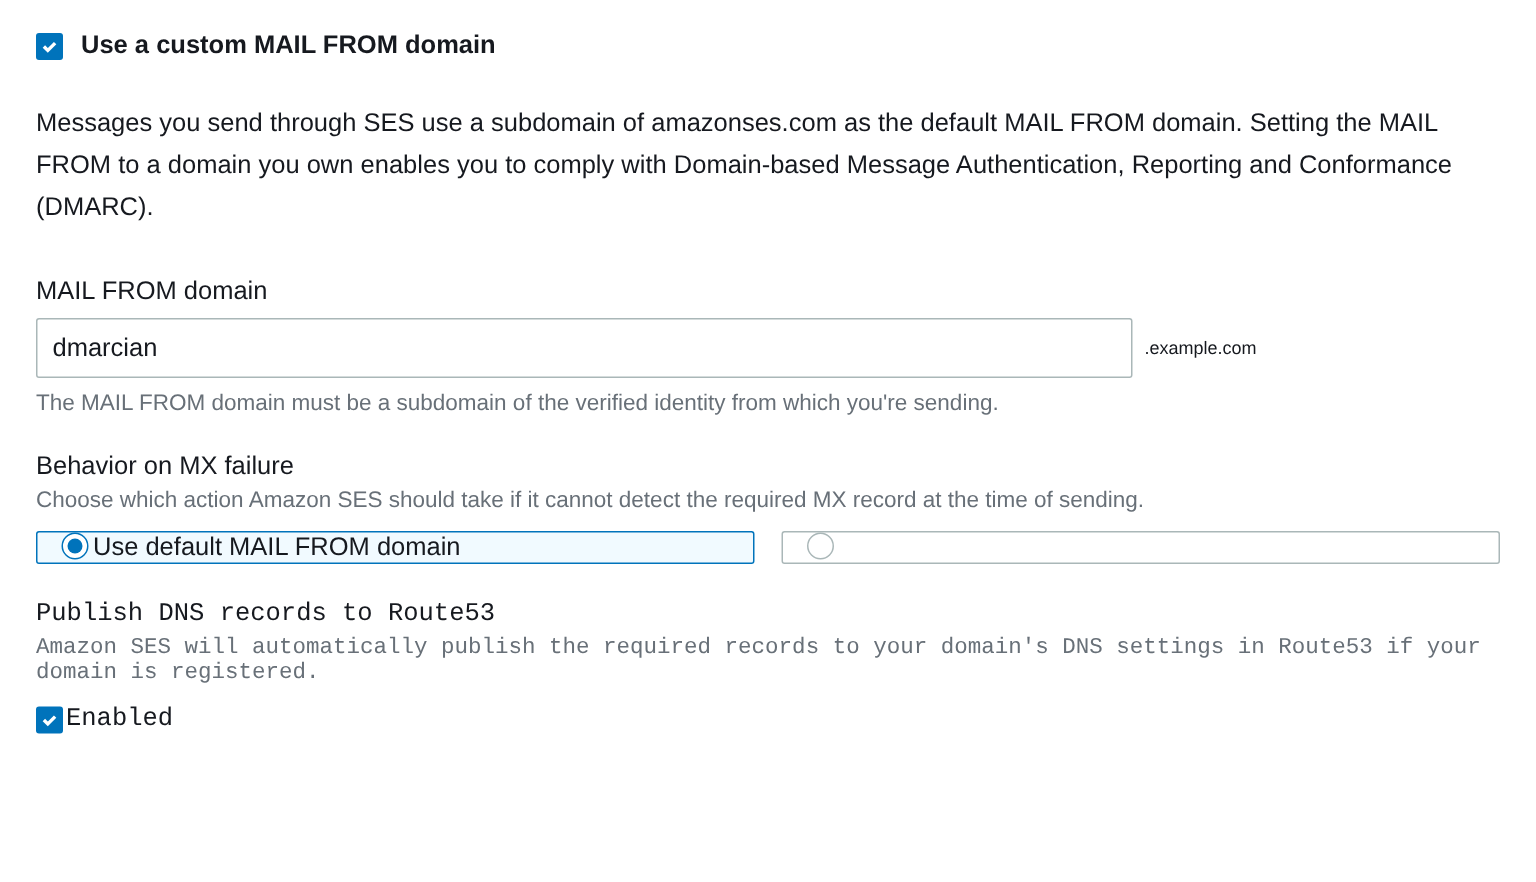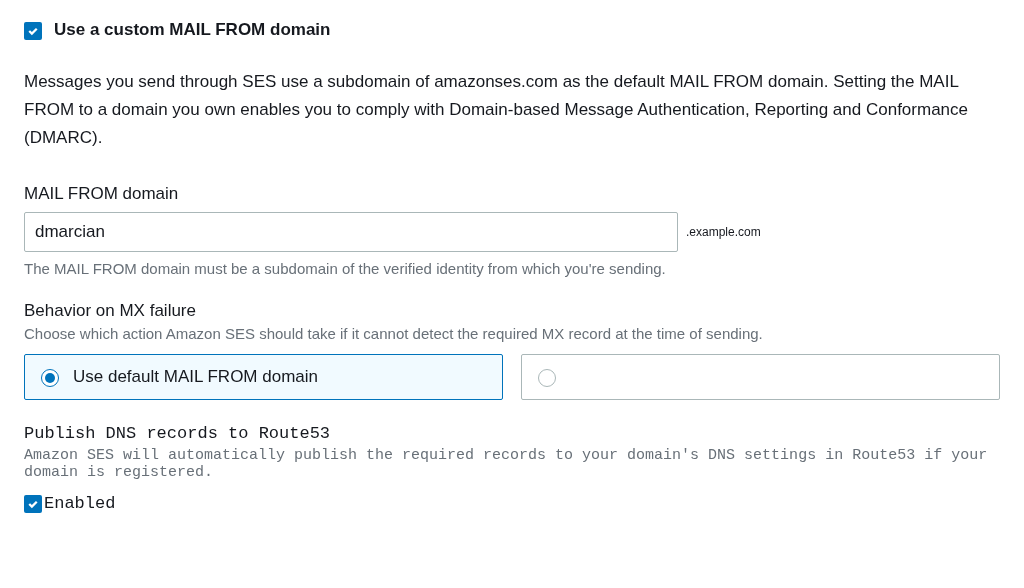--- a/index.html
+++ b/index.html
@@ -66,21 +66,21 @@
       font-size: 17px;
       color: #16191f;
       margin-bottom: 8px;
     }
     .domain-row {
       display: flex;
       align-items: center;
       gap: 8px;
     }
     .text-input {
-      width: 654px;
+      width: 731px;
       height: 40px;
       border: 1px solid #aab7b8;
       border-radius: 2px;
       padding: 0 10px;
       font-size: 17px;
       font-family: inherit;
       color: #16191f;
       outline: none;
     }
     .domain-suffix {
@@ -103,24 +103,24 @@
       margin-bottom: 12px;
     }
     .radio-row {
       display: flex;
       gap: 18px;
     }
     .radio-card {
       flex: 1;
       border: 1px solid #aab7b8;
       border-radius: 2px;
-      padding: 12px 16px;
-      display: flex;
-      align-items: flex-end;
-      gap: 14px;
+      padding: 0 16px;
+      display: flex;
+      align-items: flex-start;
+      gap: 3px;
       cursor: pointer;
       background: #fff;
     }
     .radio-card.selected {
       border-color: #0073bb;
       background: #f1faff;
     }
     .radio-circle {
       width: 18px;
       height: 18px;

